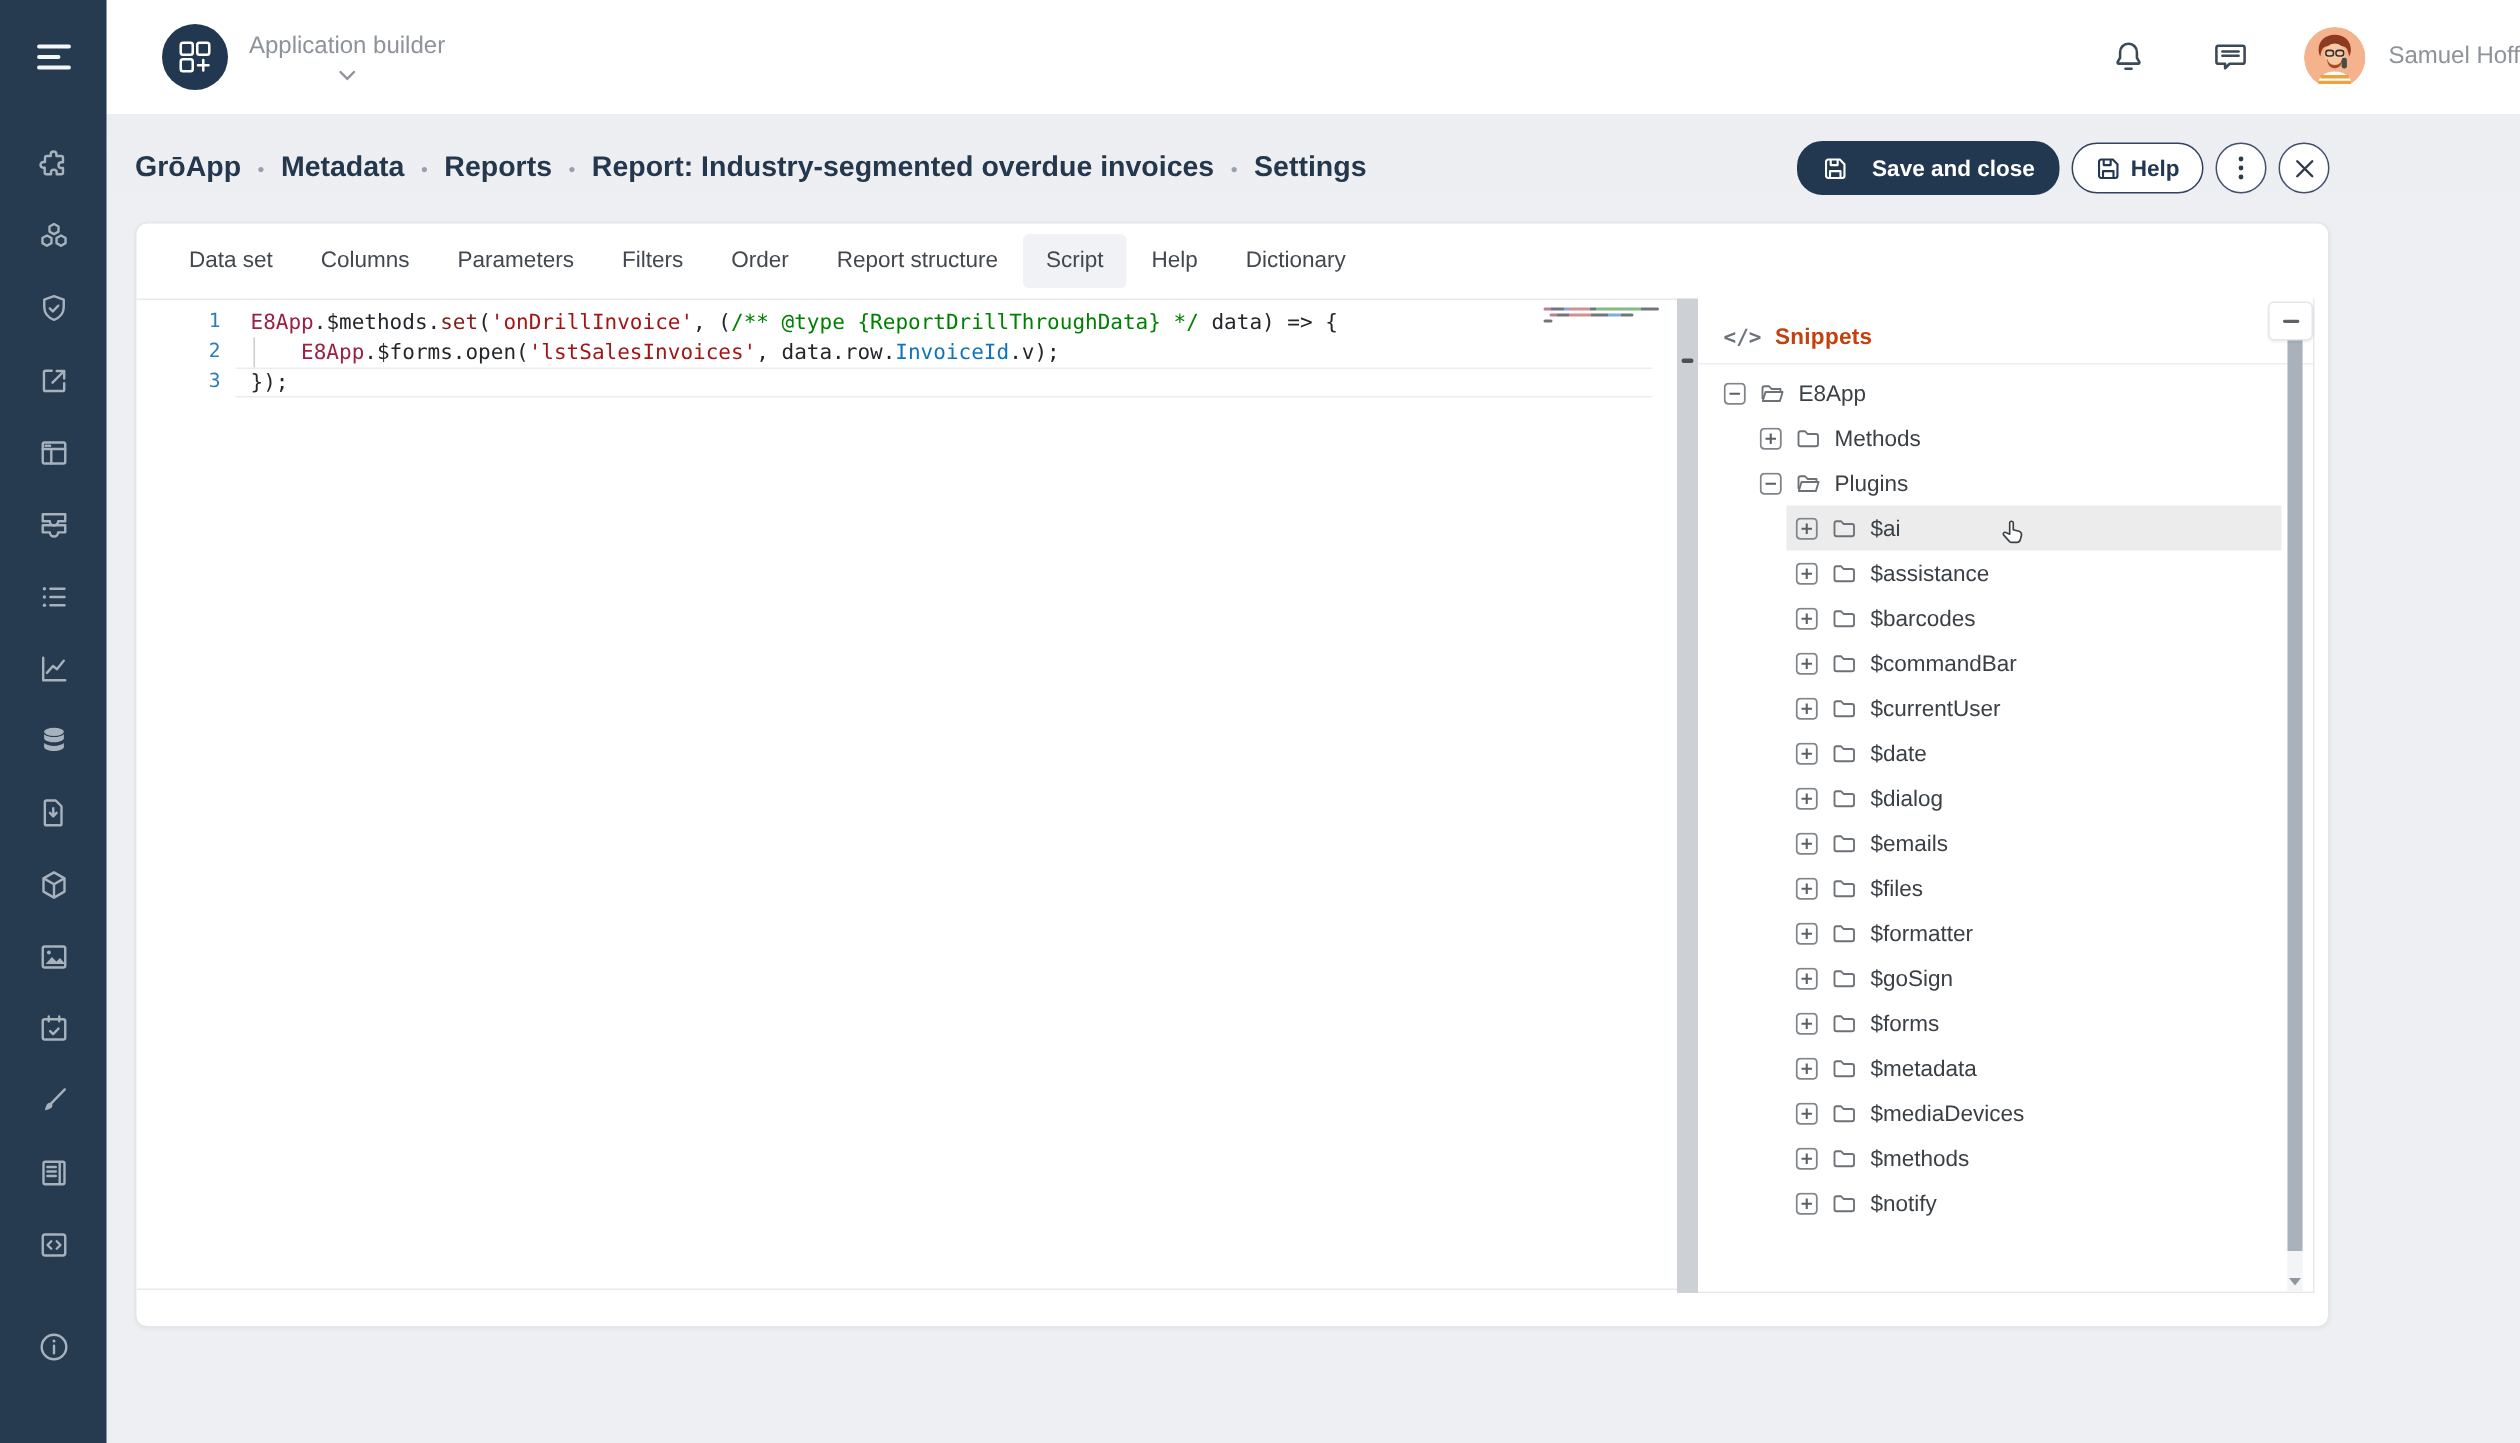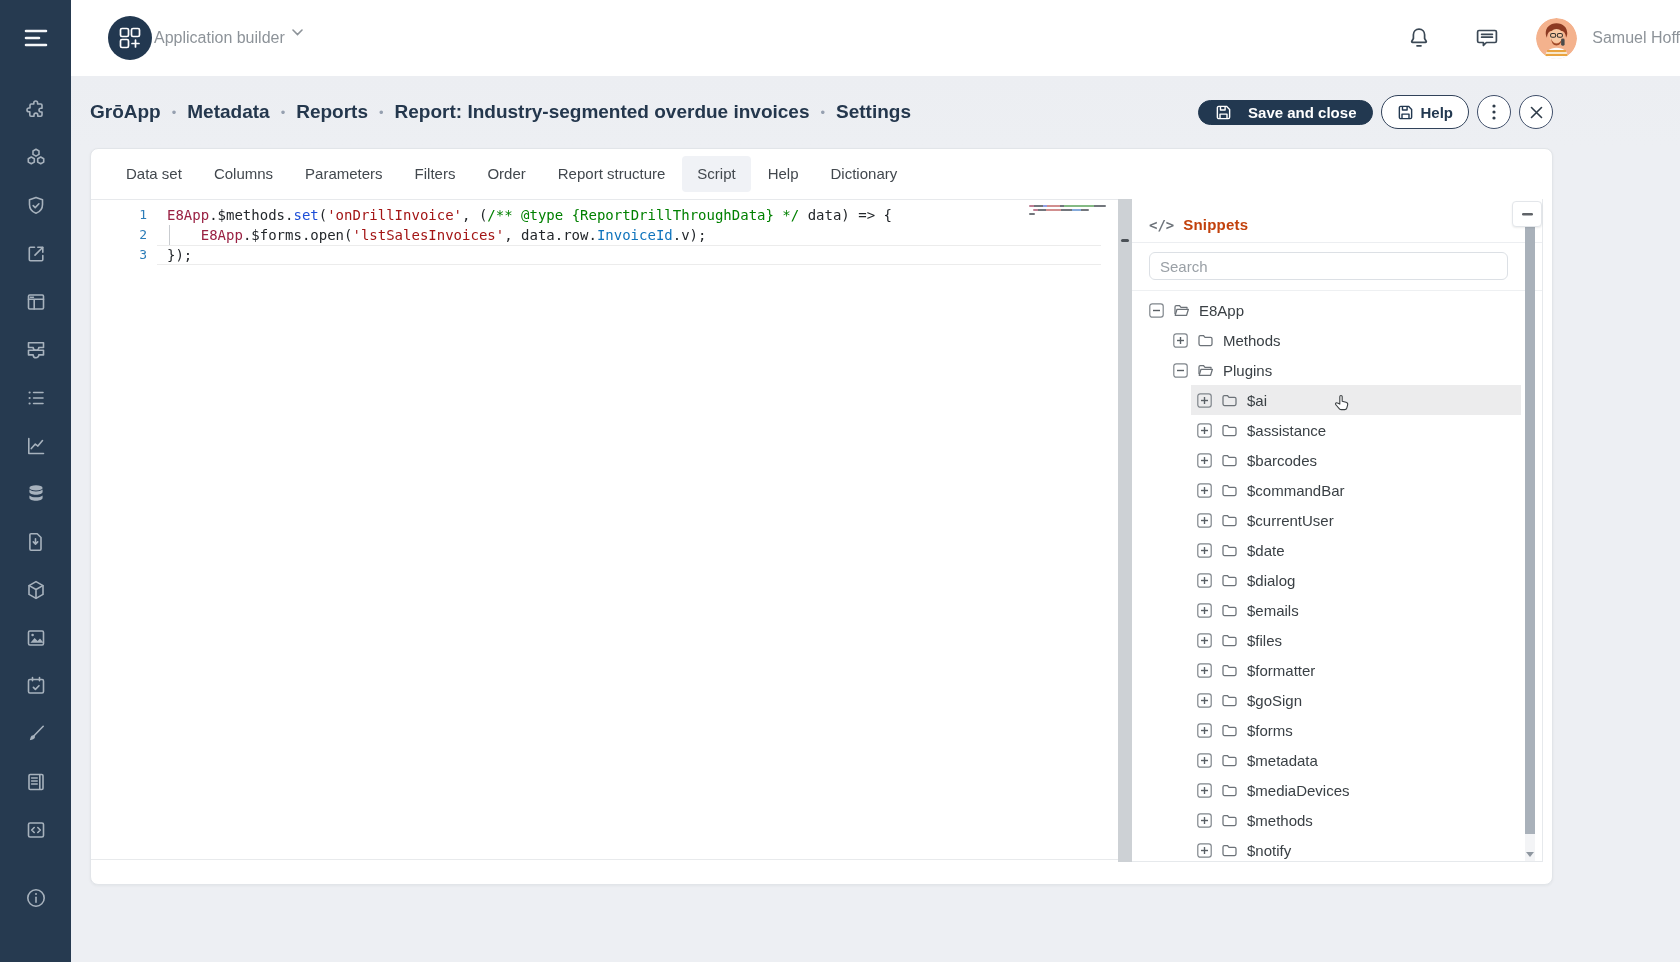--- a/index.html
+++ b/index.html
@@ -14,39 +14,39 @@
   .side-nav { display:flex; flex-direction:column; align-items:center; gap:24px; margin-top:22px; color:#a7b2bd; }
   .side-ic { width:24px; height:24px; display:block; cursor:pointer; }
   .side-ic svg { width:24px; height:24px; display:block; }
   .side-info { margin-top:auto; margin-bottom:52px; color:#a7b2bd; }
 
   
   .header { position:absolute; left:71px; top:0; right:0; height:76px; background:#fff;
     display:flex; align-items:center; }
   .logo { width:44px; height:44px; border-radius:50%; background:#223850; margin-left:37px;
     display:flex; align-items:center; justify-content:center; cursor:pointer; flex:0 0 auto; }
-  .app-title { margin-left:2px; font-size:16px; color:#8d9399; cursor:pointer; display:flex; align-items:flex-start; gap:7px; }
+  .app-title { margin-left:14px; font-size:16px; color:#8d9399; cursor:pointer; display:flex; align-items:center; gap:7px;flex-direction:column; }
   .chev { width:11px; height:7px; }
   .header-right { margin-left:auto; display:flex; align-items:center; }
   .hbtn { background:none; border:none; cursor:pointer; color:#3b4855; display:block; }
   .hbtn svg { display:block; }
   .bell-btn { margin-right:42px; }
   .chat-btn { margin-right:36px; }
   .avatar { width:41px; height:41px; border-radius:50%; overflow:hidden; cursor:pointer; flex:0 0 auto; }
   .user-name { margin-left:15px; font-size:16px; color:#8d9399; }
 
   
   .subbar { position:absolute; left:71px; top:76px; right:0; height:72px;
     display:flex; align-items:center; background:linear-gradient(#eceef2,#edeff3); }
   .crumbs { margin-left:19px; display:flex; align-items:center; white-space:nowrap; }
   .crumb { font-size:19px; font-weight:bold; color:#24374d; cursor:pointer; }
   .crumb.current { cursor:default; }
   .crumb-dot { font-size:13px; color:#96a0b0; margin:0 11px; }
   .actions { margin-left:auto; display:flex; align-items:center; gap:8px; padding-right:127px; }
-  .btn-primary { height:25px; border-radius:17px; background:#223850; color:#fff; border:1px solid #223850;
+  .btn-primary { height:36px; border-radius:17px; background:#223850; color:#fff; border:1px solid #223850;
     font-family:inherit; font-size:15px; font-weight:bold; padding:0 16px; display:flex; align-items:center; gap:16px; cursor:pointer; }
   .btn-outline { height:34px; border-radius:17px; background:#fff; color:#223850; border:1px solid #31425a;
     font-family:inherit; font-size:15px; font-weight:bold; padding:0 15px; display:flex; align-items:center; gap:6px; cursor:pointer; }
   .btn-circle { width:34px; height:34px; border-radius:50%; background:#fff; border:1px solid #41506b;
     display:flex; align-items:center; justify-content:center; cursor:pointer; color:#2e3b49; }
 
   
   .card { position:absolute; left:90px; top:148px; width:1463px; height:737px;
     background:#fff; border:1px solid #e2e5e9; border-radius:8px;
     box-shadow:0 1px 3px rgba(27,38,49,.05); overflow:hidden; }
@@ -58,21 +58,21 @@
 
   
   .editor { position:relative; width:1027px; height:661px; border-top:1px solid #e7e9ec;
     border-bottom:1px solid #e8eaec; background:#fff; cursor:text; }
   .code-lines { padding-top:5px; font-family:"DejaVu Sans Mono", monospace; font-size:14px; }
   .code-line { height:20px; line-height:20px; display:flex; white-space:pre; }
   .ln { width:56px; text-align:right; color:#2b7cb8; font-size:13px; flex:0 0 auto; }
   .code-text { margin-left:20px; }
   .tok-object { color:#9a2143; }
   .tok-string { color:#a31515; }
-  .tok-keyword { color:#1d4ed8; }
+  .tok-keyword { color:#7f1d1d; }
   .tok-type { color:#0f74bd; }
   .tok-comment { color:#008000; }
   .tok-plain { color:#23272b; }
   .indent-guide { position:absolute; left:78px; top:25px; width:1px; height:20px; background:#c9ccd0; }
   .current-line { position:absolute; left:66px; top:45px; width:944px; height:20px;
     border-top:1px solid #ececec; border-bottom:1px solid #ececec; pointer-events:none; }
   .minimap { position:absolute; top:5px; right:12px; width:77px; cursor:pointer; opacity:.85; }
   .mm-row { display:block; height:2px; margin-bottom:2px; border-radius:1px; }
   .mm-1 { width:77px; background:linear-gradient(90deg,#b4677f 0 5px,#5a5f66 5px 14px,#7d8fe0 14px 18px,#c97c7c 18px 31px,#5a5f66 31px 35px,#6fae6f 35px 65px,#5a5f66 65px 77px); }
   .mm-2 { width:56px; margin-left:4px; background:linear-gradient(90deg,#b4677f 0 5px,#5a5f66 5px 13px,#c97c7c 13px 28px,#5a5f66 28px 39px,#6f9cd4 39px 48px,#5a5f66 48px 56px); }
@@ -359,23 +359,20 @@
     <aside class="panel">
       <div class="panel-head">
         <span class="code-glyph">&lt;/&gt;</span>
         <span class="panel-title">Snippets</span>
       </div>
       <button class="collapse-btn">
         <svg width="11" height="3" viewBox="0 0 11 3">
             <rect width="11" height="2.4" rx="1.2" fill="#5f6368"></rect>
           </svg>
       </button>
-      <div class="search-row">
-        <input class="search-input" type="text" placeholder="Search" style="">
-      </div>
       <div class="tree" id="tree">
           <div class="tree-row lv0">
             <span style="display:flex">
               <svg class="expander" viewBox="0 0 15 15" fill="none" stroke="#7f858b" stroke-width="1.2">
                 <rect x="0.8" y="0.8" width="13.4" height="13.4" rx="2.4"></rect>
                 <path d="M4 7.5h7" stroke="#5a6065" stroke-width="1.4"></path>
               </svg>
             </span>
             <span style="display:flex">
               <svg class="folder" viewBox="0 0 16 14" fill="none" stroke="#6c7278" stroke-width="1.25" stroke-linejoin="round">

